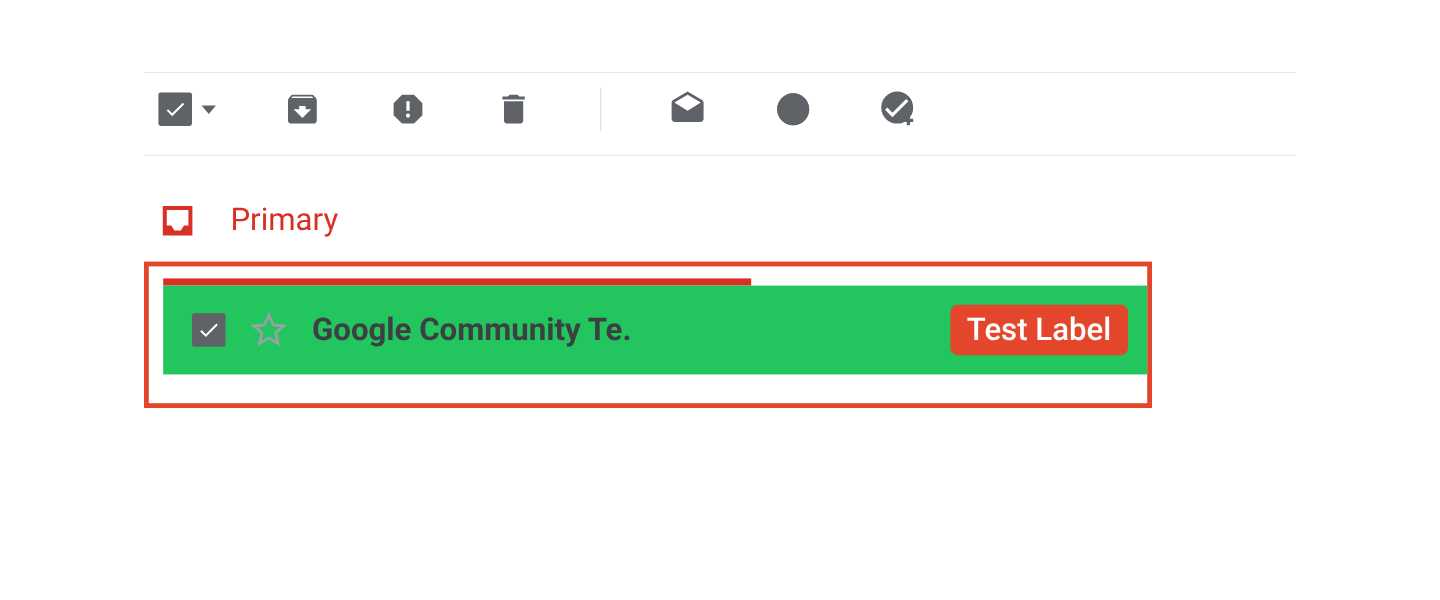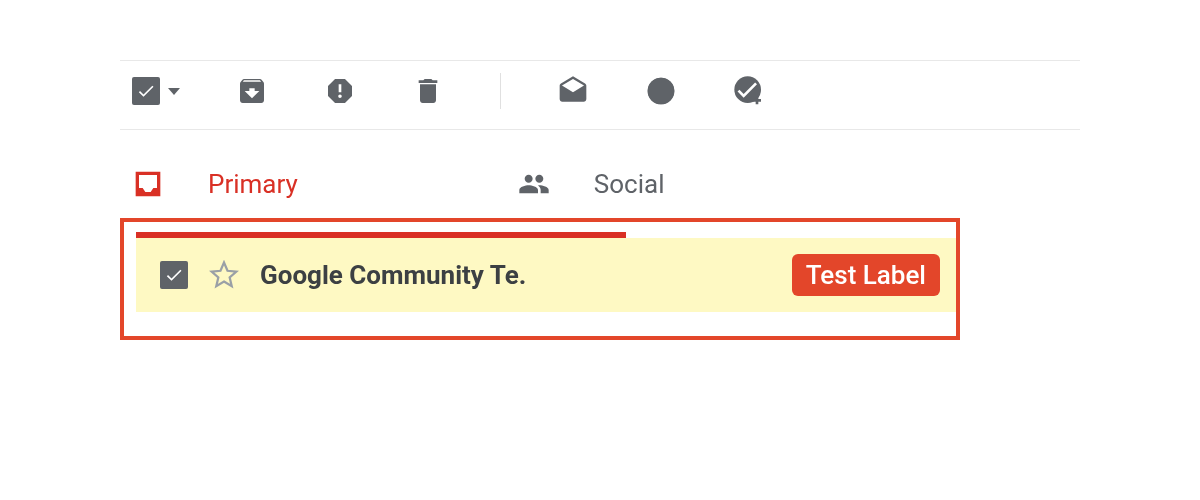--- a/index.html
+++ b/index.html
@@ -61,21 +61,21 @@
     }
     .tabs {
       display: flex;
       align-items: center;
       margin-top: 28px;
       padding: 0 12px;
     }
     .tab {
       display: flex;
       align-items: center;
-      gap: 44px;
+      gap: 28px;
       padding: 10px 0;
       cursor: pointer;
       justify-content: center;
     }
     .tab-primary {
       color: #d93025;
       margin-right: 220px;
     }
     .tab-social {
       color: #5f6368;
@@ -100,21 +100,21 @@
     .email-row-wrap {
       position: relative;
     }
     .active-underline {
       height: 6px;
       background: #d93025;
       width: 490px;
       margin-left: 12px;
     }
     .email-row {
-      background: #fef9c3;
+      background: #22c55e;
       display: flex;
       align-items: center;
       gap: 20px;
       padding: 16px 16px 16px 24px;
       margin: 0 0 0 12px;
     }
     .row-checkbox {
       width: 28px;
       height: 28px;
       background: #5f6368;
@@ -211,28 +211,20 @@
     <div class="tab tab-primary">
       <div class="tab-icon">
         <svg width="32" height="32" viewBox="0 0 24 24">
           <path fill="none" stroke="#d93025" stroke-width="2.5" d="M4 4h16v16H4z"></path>
           <path fill="#d93025" d="M4 15h4l2 3h4l2-3h4v5H4z"></path>
         </svg>
       </div>
       <span class="tab-label">Primary</span>
     </div>
 
-    <div class="tab tab-social">
-      <div class="tab-icon">
-        <svg width="34" height="34" viewBox="0 0 24 24">
-          <path fill="#5f6368" d="M16 11c1.66 0 2.99-1.34 2.99-3S17.66 5 16 5c-1.66 0-3 1.34-3 3s1.34 3 3 3zm-8 0c1.66 0 2.99-1.34 2.99-3S9.66 5 8 5C6.34 5 5 6.34 5 8s1.34 3 3 3zm0 2c-2.33 0-7 1.17-7 3.5V19h14v-2.5c0-2.33-4.67-3.5-7-3.5zm8 0c-.29 0-.62.02-.97.05 1.16.84 1.97 1.97 1.97 3.45V19h6v-2.5c0-2.33-4.67-3.5-7-3.5z"></path>
-        </svg>
-      </div>
-      <span class="tab-label">Social</span>
-    </div>
   </div>
 
   <div class="highlight-box">
     <div class="email-row-wrap">
       <div class="active-underline"></div>
       <div class="email-row">
         <div class="row-checkbox">
           <svg width="20" height="20" viewBox="0 0 24 24">
             <path fill="#fff" d="M9 16.17 4.83 12l-1.42 1.41L9 19 21 7l-1.41-1.41z"></path>
           </svg>

